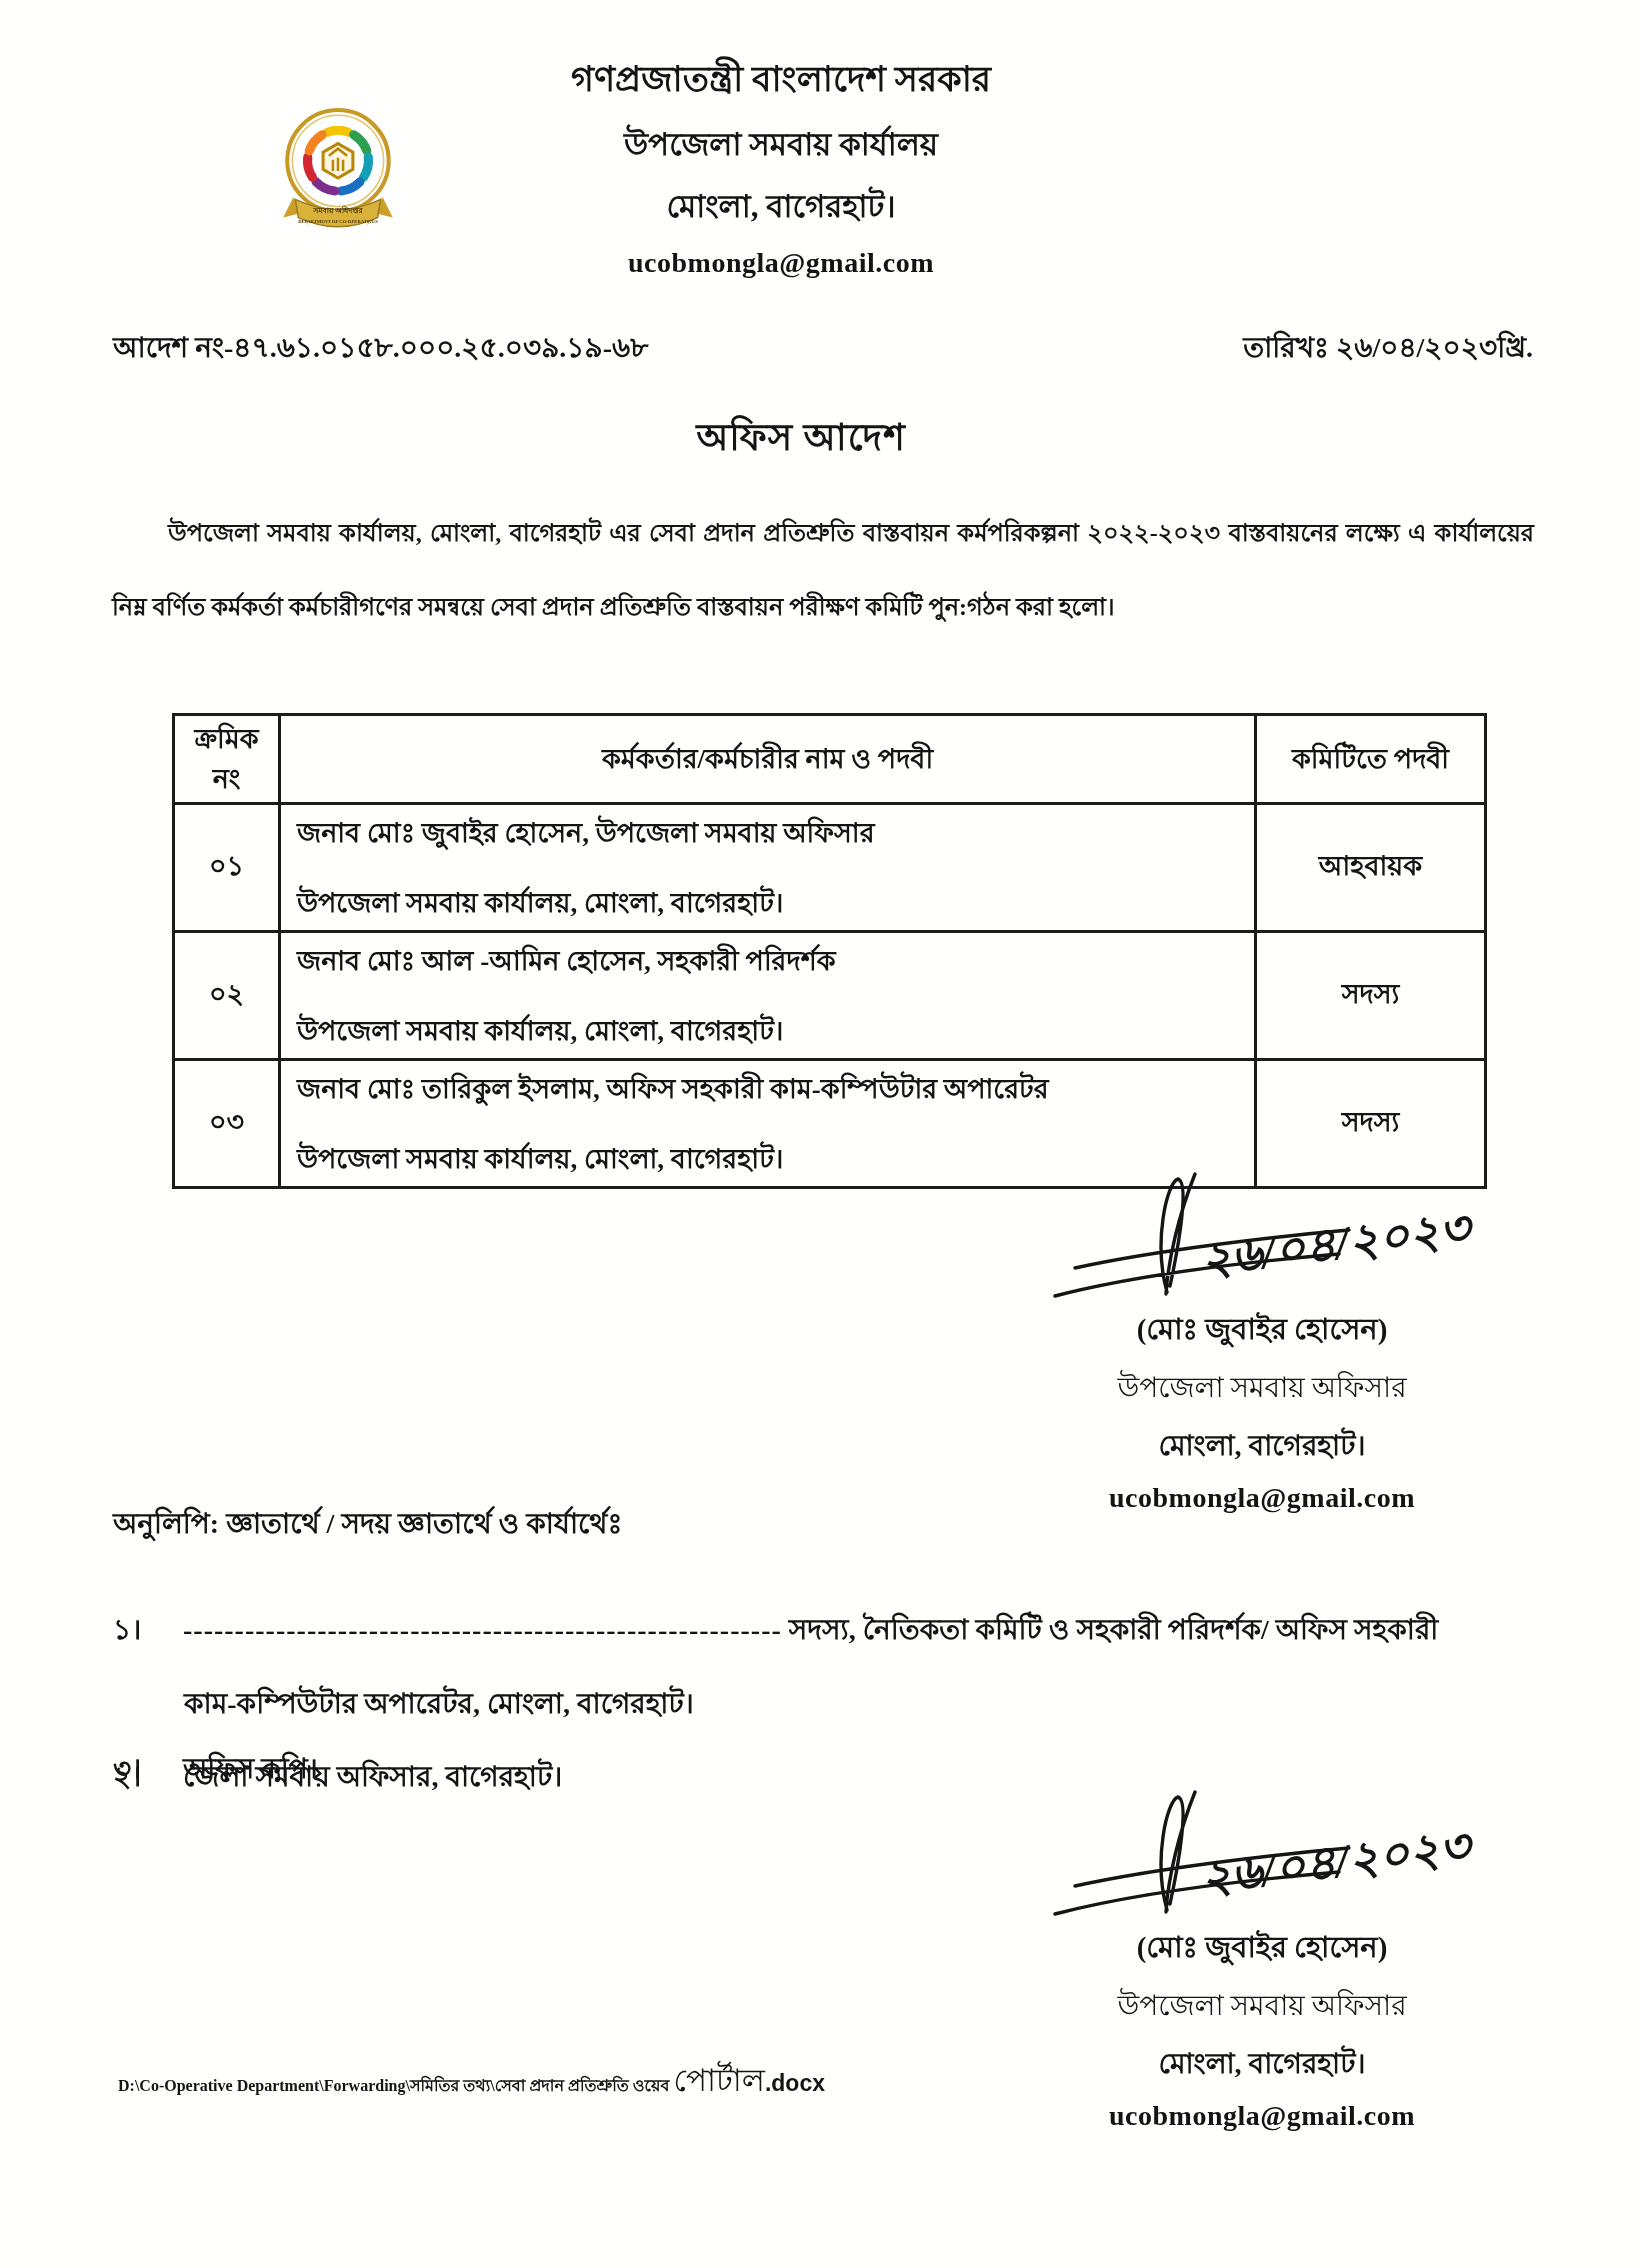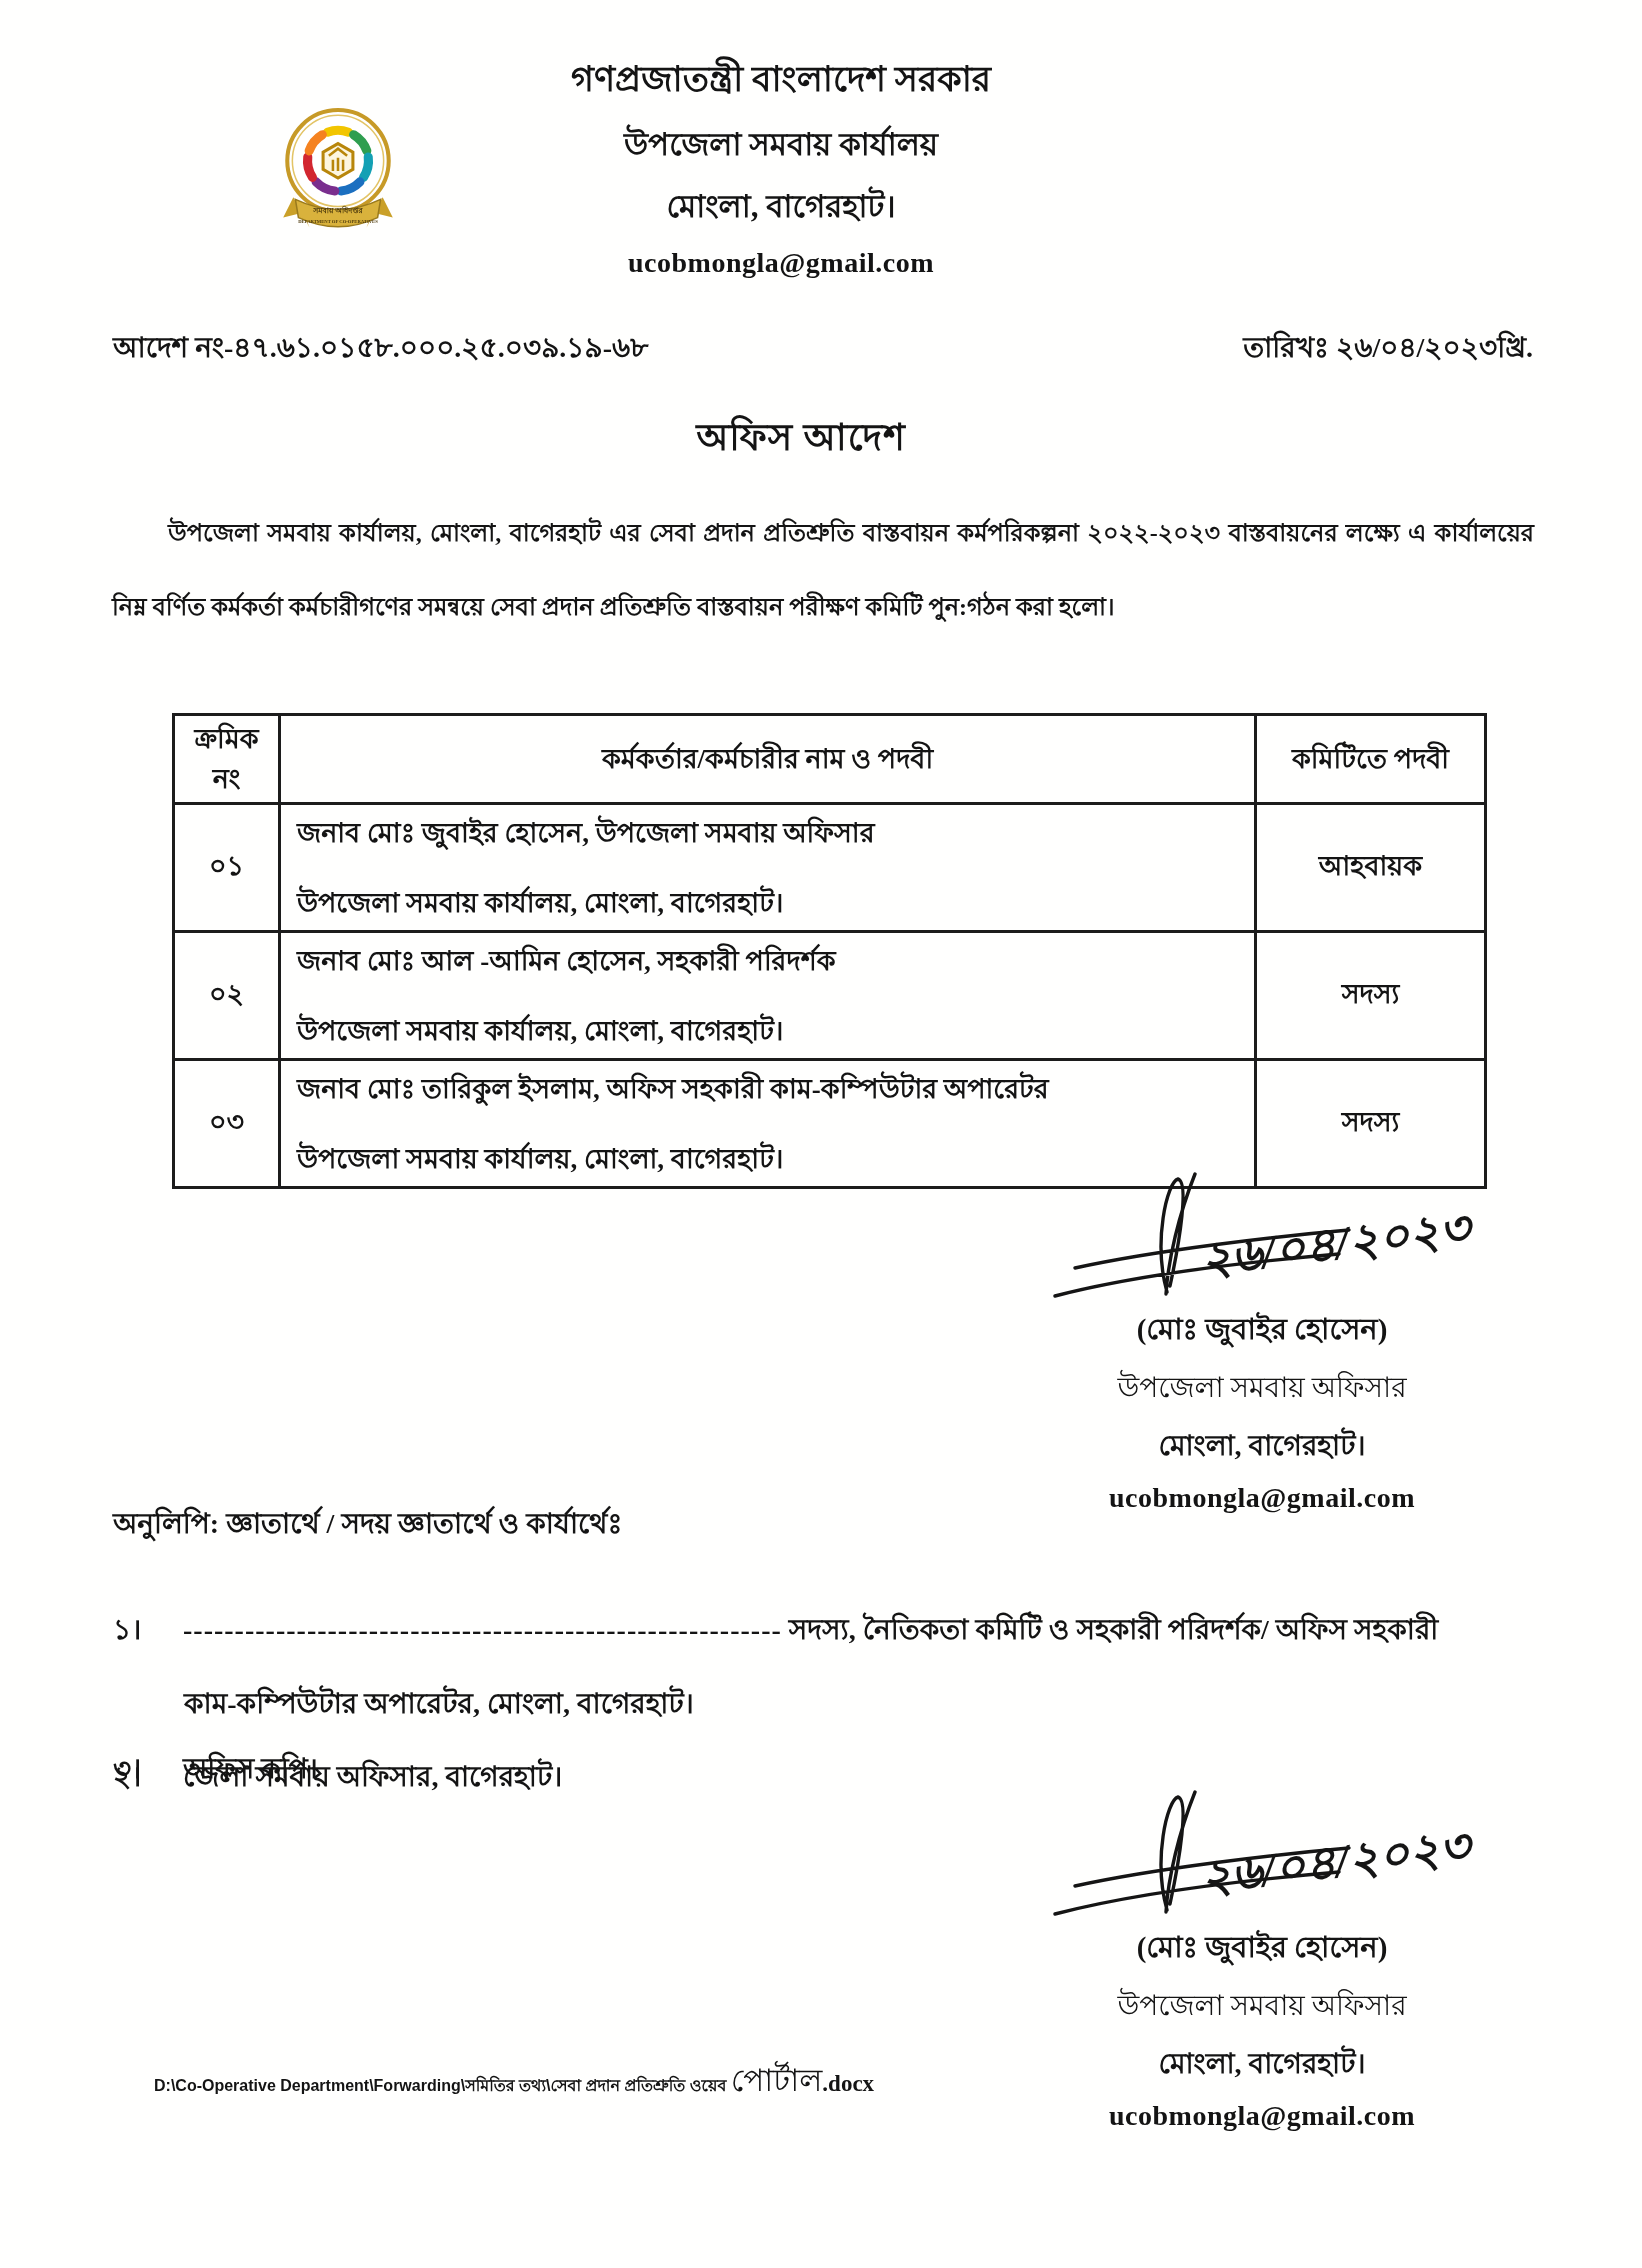--- a/index.html
+++ b/index.html
@@ -77,23 +77,23 @@
   .dist-item { position:absolute; left:113px; font-size:28px; font-weight:700; width:1425px; }
   .di-1  { top:1608px; }
   .di-1b { top:1682px; left:184px; }
   .di-2  { top:1755px; }
   .di-3  { top:1747px; }
   .dist-no { display:inline-block; width:70px; }
   .dist-dashes { letter-spacing:1px; }
 
   
   .doc-footer { position:absolute; top:2056px; left:118px; font-weight:600; white-space:nowrap; }
-  .f-small { font-size:16px; font-family:Liberation Sans, sans-serif; font-weight:700;margin-left:36px; }
+  .f-small { font-size:16px; font-family:Liberation Serif, serif; font-weight:700; }
   .f-big   { font-size:31px; font-weight:400; }
-  .f-mid   { font-size:23px; font-family:Liberation Serif, serif; font-weight:700; }
+  .f-mid   { font-size:23px; font-family:Liberation Sans, sans-serif; font-weight:700; }
 </style>
 </head>
 <body>
 
 <div class="page">
 
   <svg class="seal" viewBox="0 0 112 138" aria-hidden="true">
     <circle cx="56" cy="56" r="50" fill="#ffffff" stroke="#c79a27" stroke-width="4"></circle>
     <circle cx="56" cy="56" r="45" fill="none" stroke="#e3c466" stroke-width="1.5"></circle>
 

